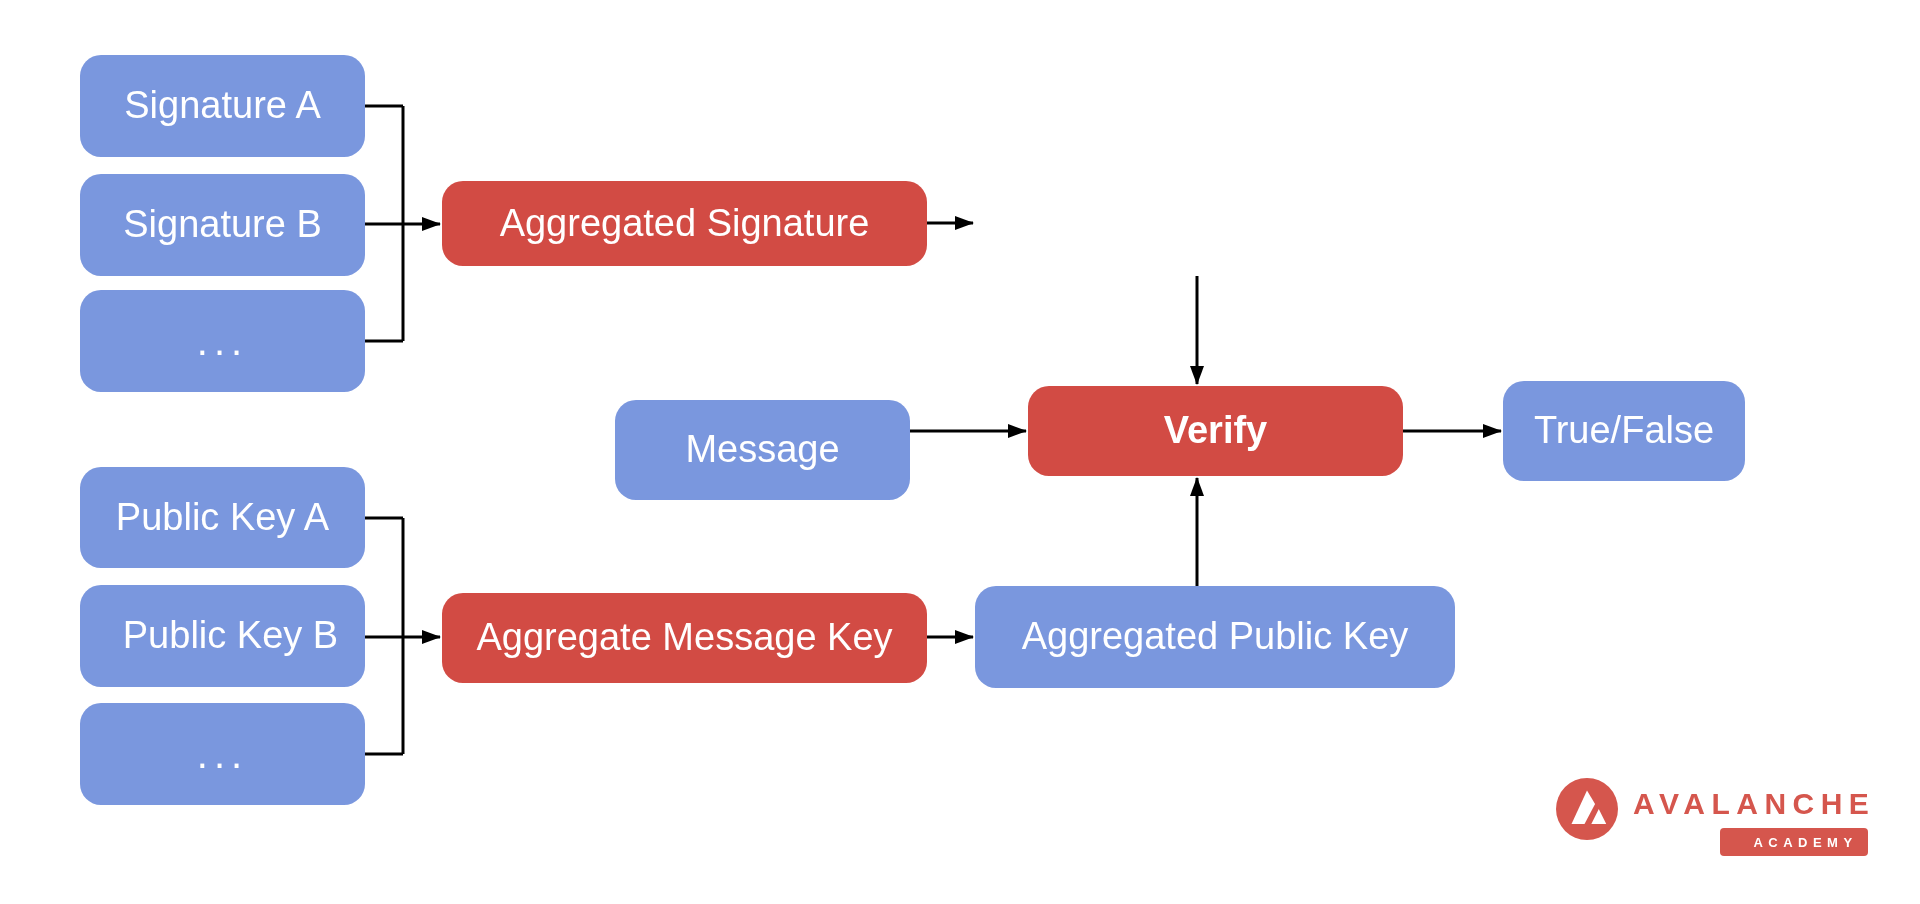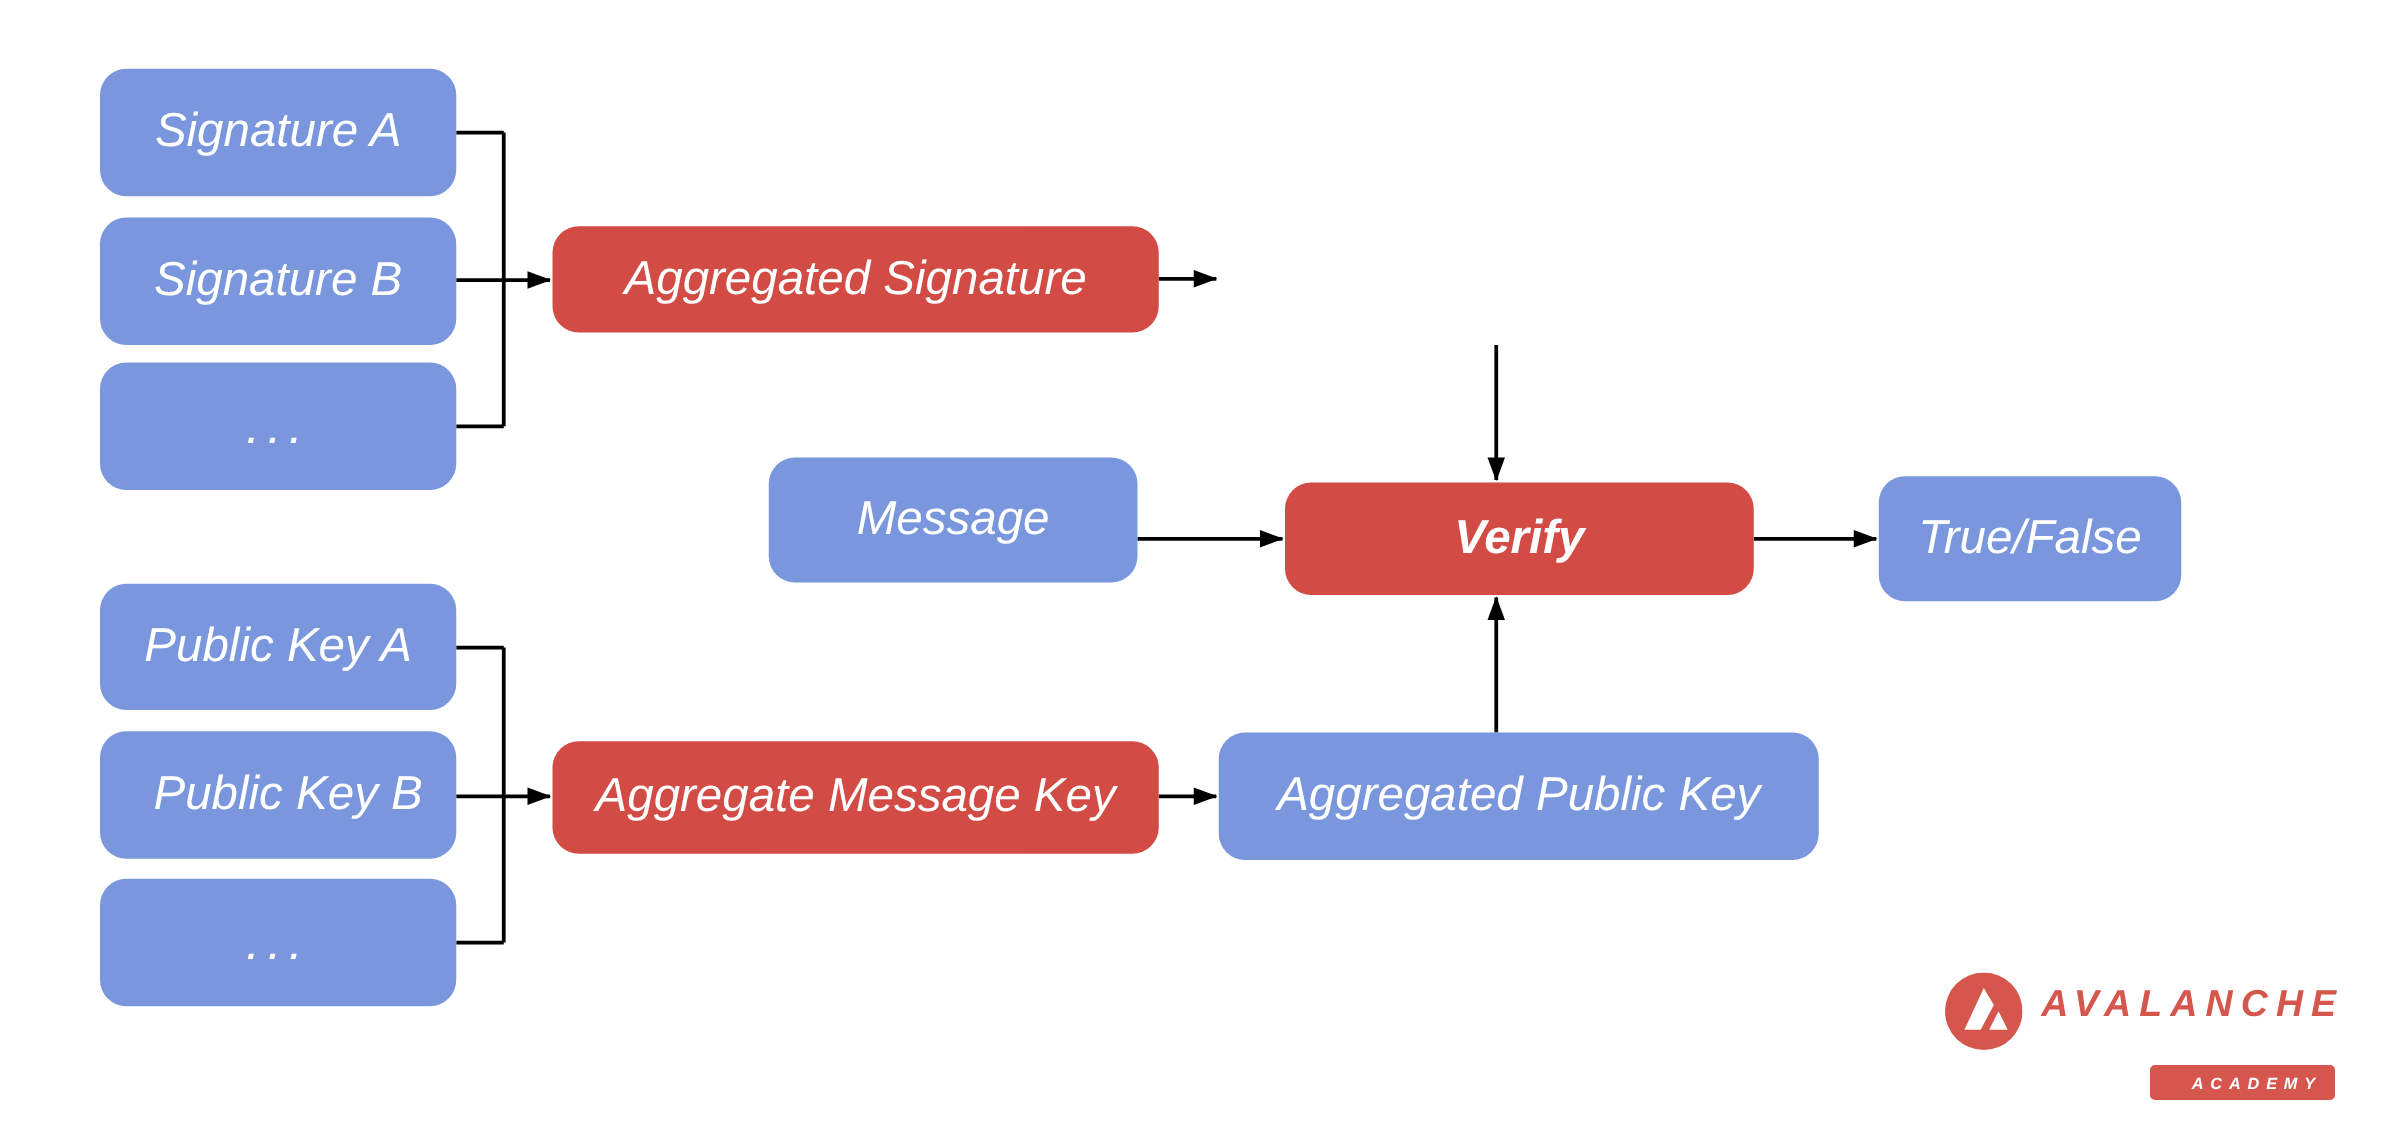--- a/index.html
+++ b/index.html
@@ -10,21 +10,21 @@
     --logo-red:#D5564D;
     --bg:#FFFFFF;
   }
   *{box-sizing:border-box;margin:0;padding:0;}
   html,body{background:var(--bg);}
   body{
     width:1920px;height:904px;
     font-family:"Liberation Sans", sans-serif;
     position:relative;overflow:hidden;
   }
-  .canvas{position:absolute;left:0;top:0;width:1672px;height:904px;background:var(--bg);font-style:italic;}
+  .canvas{position:absolute;left:0;top:0;width:1672px;height:904px;background:var(--bg);}
   svg.connectors{position:absolute;left:0;top:0;width:1920px;height:904px;pointer-events:none;}
   .node{
     position:absolute;
     display:flex;align-items:center;justify-content:center;
     color:var(--node-text);
     font-size:38px;line-height:1.1;
     border-radius:21px;
     white-space:nowrap;
     text-align:center;
   }
@@ -32,21 +32,21 @@
   .node.red{background:var(--node-red);}
   .node.bold{font-weight:bold;}
   .node.ellipsis{letter-spacing:6px;font-size:40px;}
 
   
   #n-sig-a   {left:80px;  top:55px;  width:285px; height:102px;}
   #n-sig-b   {left:80px;  top:174px; width:285px; height:102px;}
   #n-sig-dots{left:80px;  top:290px; width:285px; height:102px;}
   #n-agg-sig {left:442px; top:181px; width:485px; height:85px;}
   #n-aggd-sig{left:975px; top:173px; width:480px; height:103px;}
-  #n-message {left:615px; top:366px; width:295px; height:100px;}
+  #n-message {left:615px; top:400px; width:295px; height:100px;}
   #n-verify  {left:1028px;top:386px; width:375px; height:90px;}
   #n-tf      {left:1503px;top:381px; width:242px; height:100px;}
   #n-pk-a    {left:80px;  top:467px; width:285px; height:101px;}
   #n-pk-b    {left:80px;  top:585px; width:285px; height:102px;padding-left:16px;}
   #n-pk-dots {left:80px;  top:703px; width:285px; height:102px;}
   #n-agg-pk  {left:442px; top:593px; width:485px; height:90px;}
   #n-aggd-pk {left:975px; top:586px; width:480px; height:102px;}
 
   
   .logo{position:absolute;left:1556px;top:778px;width:330px;height:80px;}
@@ -55,21 +55,20 @@
     position:absolute;left:77px;top:9px;
     font-size:30px;font-weight:bold;letter-spacing:6.5px;
     color:var(--logo-red);white-space:nowrap;
   }
   .logo .badge{
     position:absolute;left:164px;top:50px;width:148px;height:28px;
     background:var(--logo-red);border-radius:4px;
     display:flex;align-items:center;justify-content:center;
     color:#FFFFFF;font-size:13px;font-weight:bold;letter-spacing:5.5px;
     padding-left:23px; 
-    margin-top:24px;
   }
 </style>
 </head>
 <body>
 
 <div class="canvas">
 
   <svg class="connectors" viewBox="0 0 1920 904" xmlns="http://www.w3.org/2000/svg">
     <defs>
       <marker id="ah" markerUnits="userSpaceOnUse" markerWidth="21" markerHeight="16" refX="19" refY="8" orient="auto">

